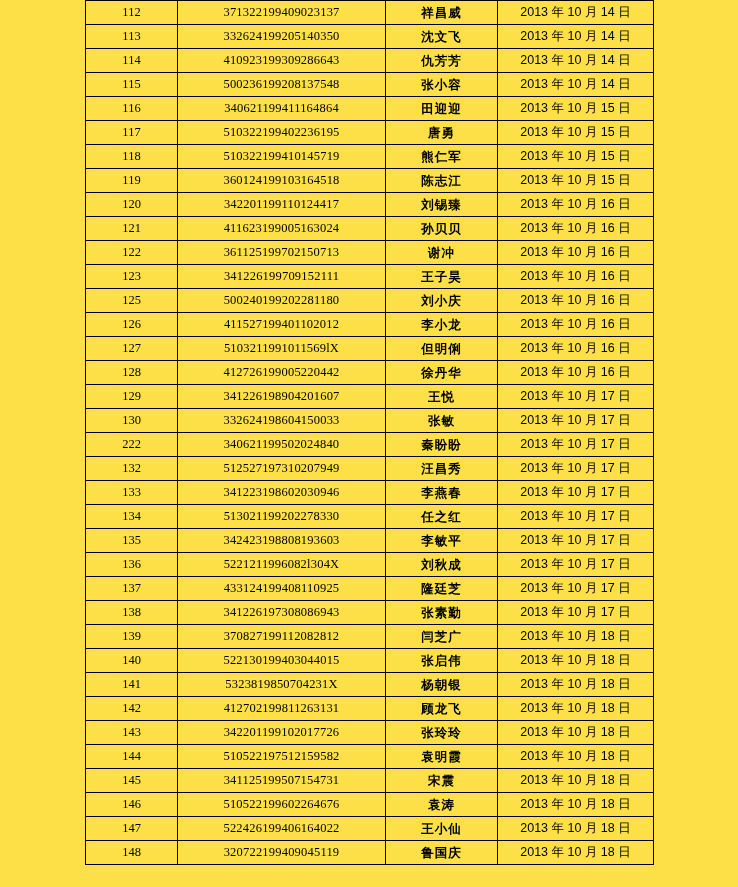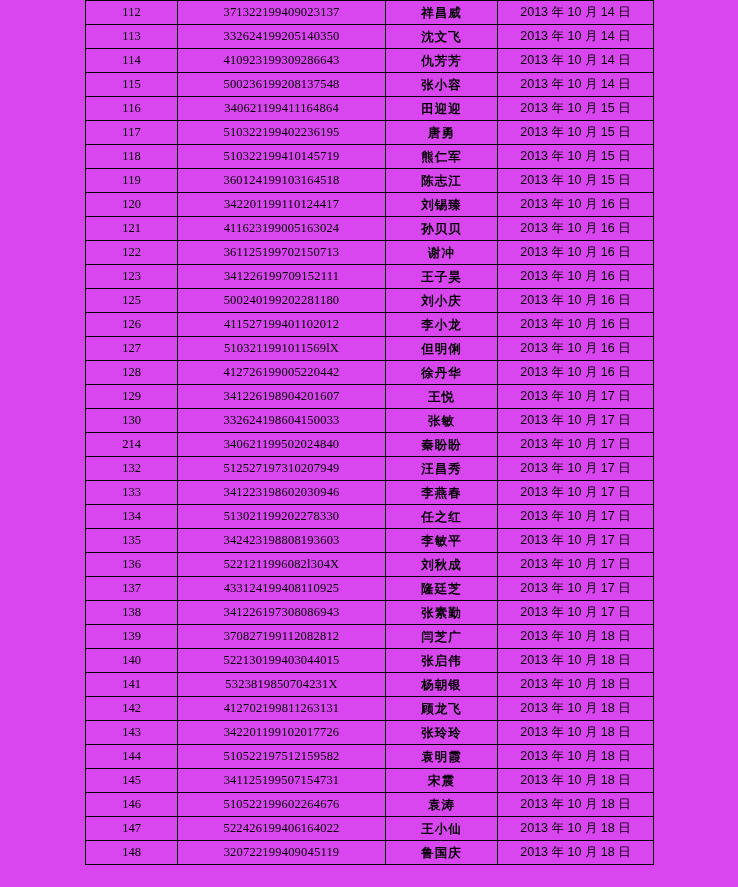--- a/index.html
+++ b/index.html
@@ -10,21 +10,21 @@
   body {
     width: 738px;
     height: 887px;
     font-family: "Liberation Serif", "DejaVu Serif", serif;
     color: #000000;
   }
   .page {
     position: relative;
     width: 738px;
     height: 887px;
-    background: #d946ef;
+    background: #fde047;
     overflow: hidden;
   }
   table.roster {
     border-collapse: collapse;
     table-layout: fixed;
     margin-left: 85px;
     margin-top: 0px;
     width: 568px;
   }
   table.roster col.c-no    { width: 92px; }
@@ -178,21 +178,21 @@
           <td class="cell-name">王悦</td>
           <td class="cell-date">2013 年 10 月 17 日</td>
         </tr>
         <tr>
           <td class="cell-no">130</td>
           <td class="cell-id">332624198604150033</td>
           <td class="cell-name">张敏</td>
           <td class="cell-date">2013 年 10 月 17 日</td>
         </tr>
         <tr>
-          <td class="cell-no">214</td>
+          <td class="cell-no">222</td>
           <td class="cell-id">340621199502024840</td>
           <td class="cell-name">秦盼盼</td>
           <td class="cell-date">2013 年 10 月 17 日</td>
         </tr>
         <tr>
           <td class="cell-no">132</td>
           <td class="cell-id">512527197310207949</td>
           <td class="cell-name">汪昌秀</td>
           <td class="cell-date">2013 年 10 月 17 日</td>
         </tr>

